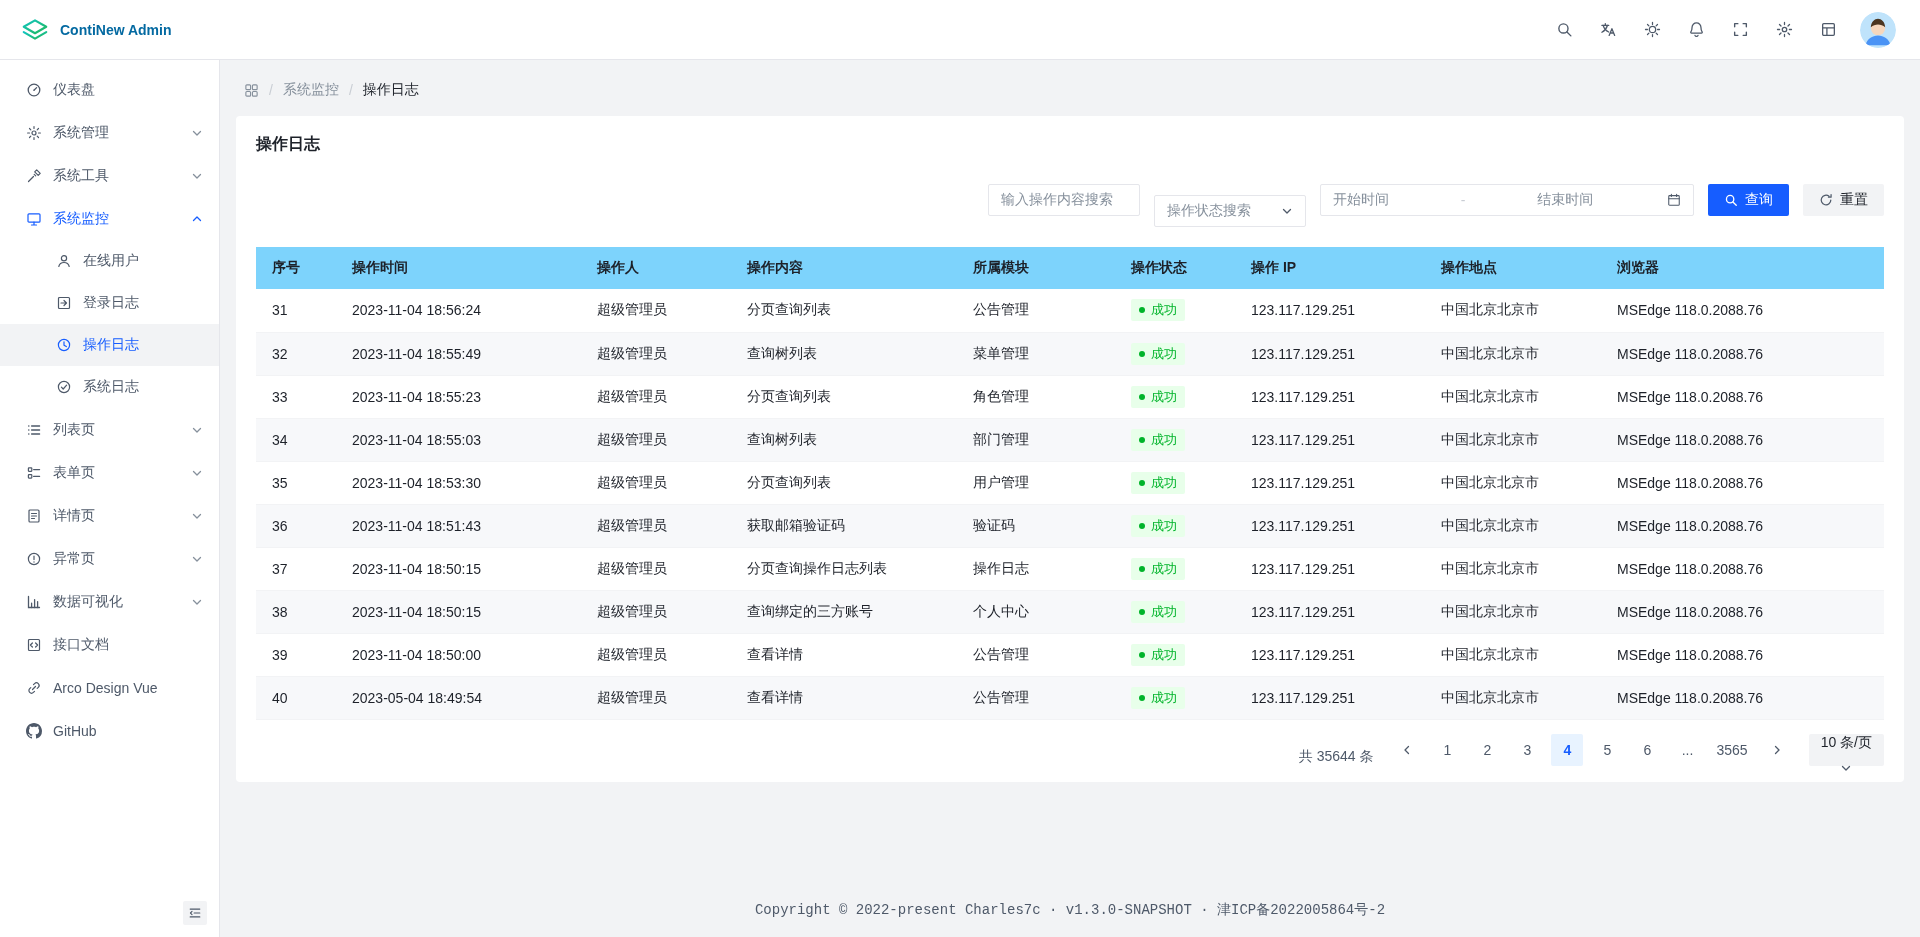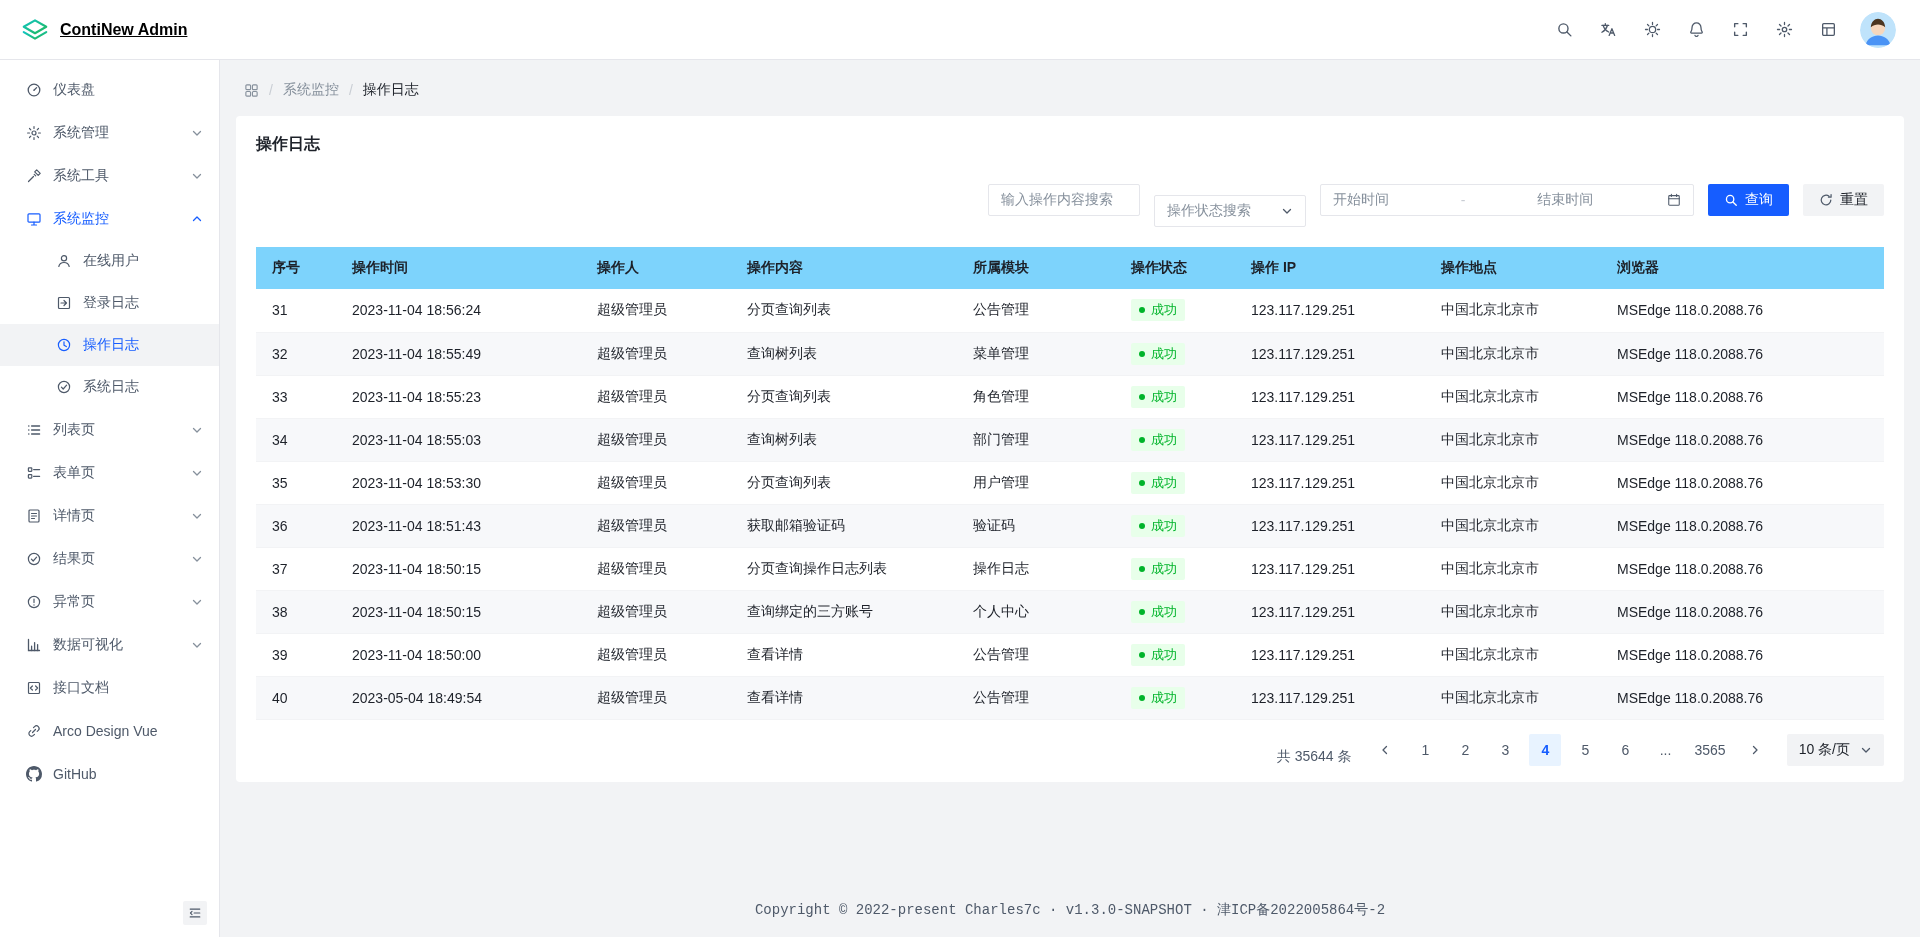--- a/index.html
+++ b/index.html
@@ -8,21 +8,21 @@
     font-family:"Liberation Sans","DejaVu Sans",sans-serif;
     font-size:14px; color:#1d2129; background:#f2f3f5; overflow:hidden;
   }
   button { font-family:inherit; font-size:inherit; }
   svg { display:block; }
 
   
   .topbar { height:60px; background:#fff; border-bottom:1px solid #e5e6eb;
     display:flex; align-items:center; justify-content:space-between; padding:0 24px 0 20px; }
   .brand { display:flex; align-items:center; gap:10px; cursor:pointer; }
-  .brand-title { font-size:16px; font-weight:700; color:#000000;text-decoration:underline; }
+  .brand-title { font-size:14px; font-weight:700; color:#0369a1; }
   .topbar-actions { display:flex; align-items:center; gap:8px; }
   .action-btn { width:36px; height:36px; border:none; background:transparent; border-radius:50%;
     display:flex; align-items:center; justify-content:center; color:#4e5969; cursor:pointer; }
   .avatar-btn { width:36px; height:36px; border:none; background:transparent; padding:0; margin-left:6px;
     border-radius:50%; cursor:pointer; overflow:hidden; }
 
   
   .layout { display:flex; height:877px; }
   .sidebar { width:220px; background:#fff; border-right:1px solid #e5e6eb; position:relative;
     padding-top:8px; flex-shrink:0; }
@@ -80,21 +80,21 @@
   
   .pagination { display:flex; align-items:flex-end; justify-content:flex-end; gap:8px; margin-top:14px; }
   .total-text { color:#4e5969; margin-right:10px; }
   .page-btn { min-width:32px; height:32px; padding:0 5px; border:none; background:transparent;
     border-radius:2px; color:#4e5969; display:inline-flex; align-items:center; justify-content:center;
     cursor:pointer; }
   .page-btn.active { background:#e8f3ff; color:#165dff; font-weight:700; }
   .page-btn.ellipsis { cursor:default; }
   .pages { display:inline-flex; gap:8px; }
   .page-size { height:32px; background:#f2f3f5; border-radius:2px; display:flex; align-items:center;
-    gap:10px; padding:0 12px; color:#1d2129; margin-left:8px; cursor:pointer; }
+    gap:10px; padding:0 12px; color:#1d2129; margin-left:8px; cursor:pointer;flex-direction:column; }
   .page-size .chev { color:#4e5969; }
 
   
   .footer { margin-top:auto; text-align:center; color:#4e5969; padding:14px 0 8px;font-family:Liberation Mono, monospace; }
 </style>
 </head>
 <body>
 
 <header class="topbar">
   <div class="brand">
@@ -308,34 +308,20 @@
           </svg>
       </span>
       <span class="label">详情页</span>
       <span class="chev">
         <svg width="12" height="12" viewBox="0 0 12 12" fill="none" stroke="currentColor" stroke-width="1.3" stroke-linecap="round" stroke-linejoin="round">
             <path d="M2.5 4.5L6 8l3.5-3.5"></path>
           </svg>
       </span>
     </div>
 
-    <div class="menu-item">
-      <span>
-        <svg width="16" height="16" viewBox="0 0 16 16" fill="none" stroke="currentColor" stroke-width="1.2" stroke-linecap="round" stroke-linejoin="round">
-          <circle cx="8" cy="8" r="5.6"></circle>
-            <path d="M5.4 8.2l1.8 1.8 3.4-3.8"></path>
-          </svg>
-      </span>
-      <span class="label">结果页</span>
-      <span class="chev">
-        <svg width="12" height="12" viewBox="0 0 12 12" fill="none" stroke="currentColor" stroke-width="1.3" stroke-linecap="round" stroke-linejoin="round">
-            <path d="M2.5 4.5L6 8l3.5-3.5"></path>
-          </svg>
-      </span>
-    </div>
 
     <div class="menu-item">
       <span>
         <svg width="16" height="16" viewBox="0 0 16 16" fill="none" stroke="currentColor" stroke-width="1.2" stroke-linecap="round">
           <circle cx="8" cy="8" r="5.6"></circle>
             <path d="M8 5v3.6"></path>
             <circle cx="8" cy="11" r="0.7" fill="currentColor" stroke="none"></circle>
           </svg>
       </span>
       <span class="label">异常页</span>

